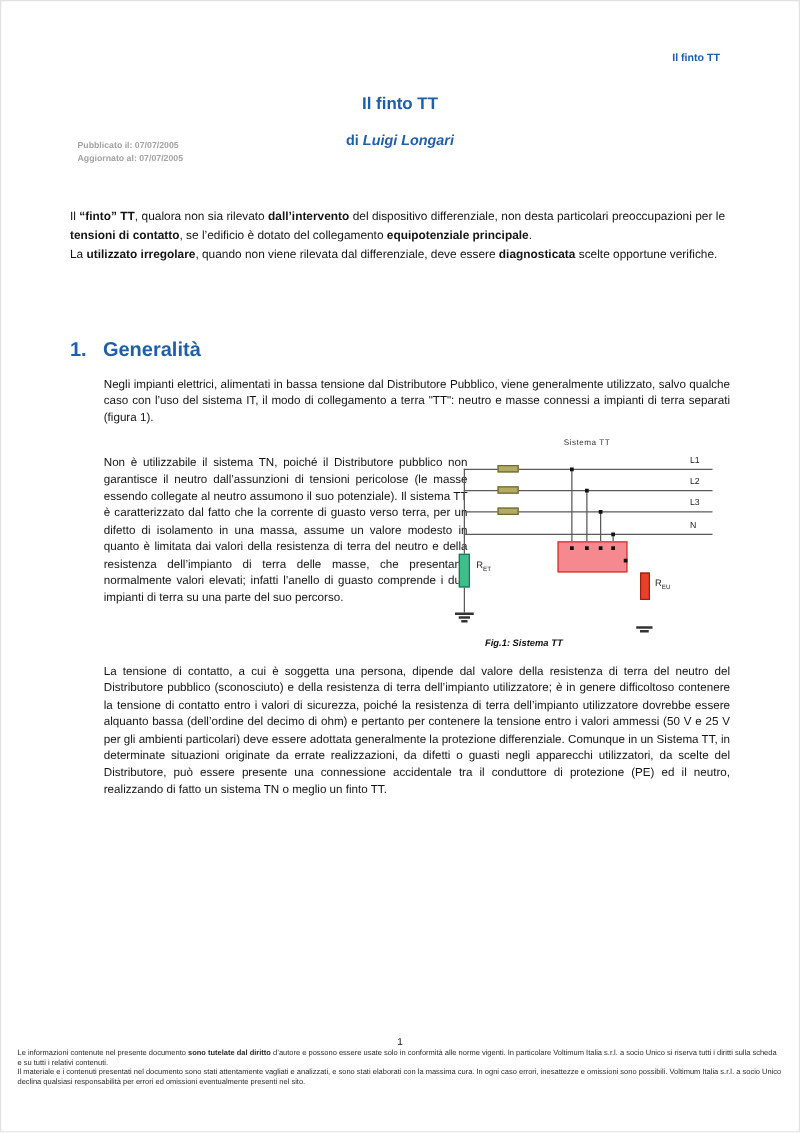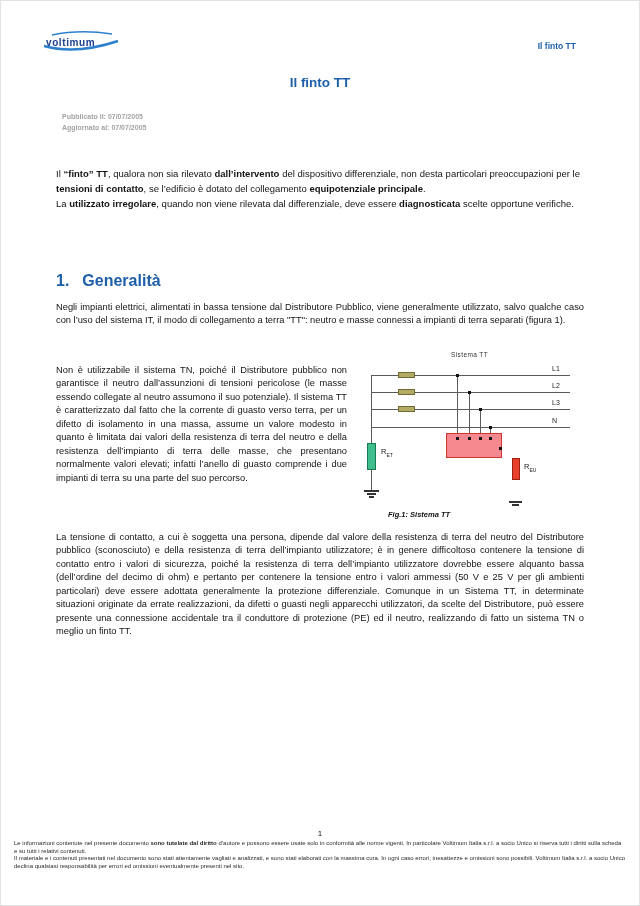--- a/index.html
+++ b/index.html
@@ -33,21 +33,21 @@
   }
   
   .intro{
     position:absolute;left:56px;right:60px;top:166px;
     font-size:9.5px;line-height:15px;text-align:justify;
   }
   .section-heading{
     position:absolute;left:56px;top:272px;font-size:16px;font-weight:bold;color:#1e5fa9;
   }
   .section-heading .num{display:inline-block;margin-right:13px;}
-  .para{font-size:9.3px;line-height:13.45px;text-align:justify;}
+  .para{font-size:9.3px;line-height:13.45px;text-align:justify;margin-left:27px;}
   .para-1{position:absolute;left:56px;right:56px;top:301px;}
   .left-col{position:absolute;left:56px;top:364px;width:291px;}
   .para-3{position:absolute;left:56px;right:56px;top:531px;}
   
   .figure{position:absolute;left:355px;top:350px;width:278px;height:178px;}
   .fig-title{
     position:absolute;left:96px;top:1px;font-size:6.5px;color:#333;letter-spacing:.4px;
   }
   .hline{position:absolute;height:1px;background:#5a5a5a;left:16px;width:199px;}
   .vline{position:absolute;width:1px;background:#5a5a5a;}
@@ -76,31 +76,27 @@
     position:absolute;left:14px;right:14px;top:840px;
     font-size:6px;line-height:7.6px;color:#2a2a2a;text-align:left;
   }
   b{font-weight:bold;}
 </style>
 </head>
 <body>
 
 <div class="page">
 
-  <div class="logo">
-    <svg width="88" height="30" viewBox="0 0 88 30">
-      <path d="M6 18 Q 38 27 80 13" fill="none" stroke="#2f80cc" stroke-width="2.4"></path>
-      <path d="M14 7 Q 42 1 74 6" fill="none" stroke="#2f80cc" stroke-width="1.6"></path>
-    </svg>
-    <span class="logo-text">voltimum</span>
-  </div>
 
   <div class="header-right">Il finto TT</div>
 
   <div class="doc-title">Il finto TT</div>
+  <div class="byline">
+    <span>di </span><span class="author">Luigi Longari</span>
+  </div>
   <div class="meta">
     <div>Pubblicato il: 07/07/2005</div>
     <div>Aggiornato al: 07/07/2005</div>
   </div>
 
   <div class="intro">
     <div><span>Il </span><b>“finto” TT</b><span>, qualora non sia rilevato </span><b>dall’intervento</b><span> del dispositivo differenziale, non desta particolari preoccupazioni per le </span><b>tensioni di contatto</b><span>, se l’edificio è dotato del collegamento </span><b>equipotenziale principale</b><span>.</span></div>
     <div><span>La </span><b>utilizzato irregolare</b><span>, quando non viene rilevata dal differenziale, deve essere </span><b>diagnosticata</b><span> scelte opportune verifiche.</span></div>
   </div>
 

